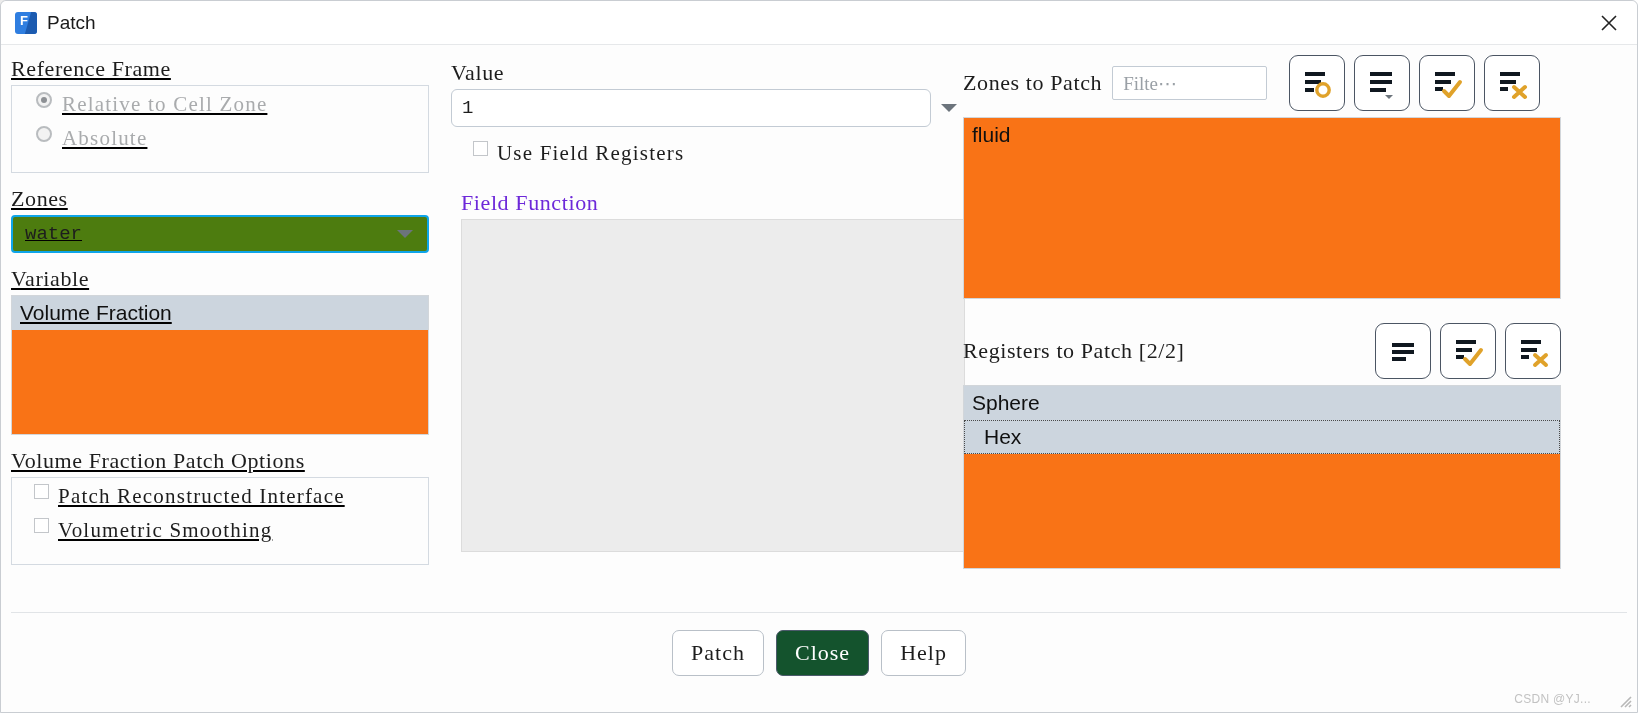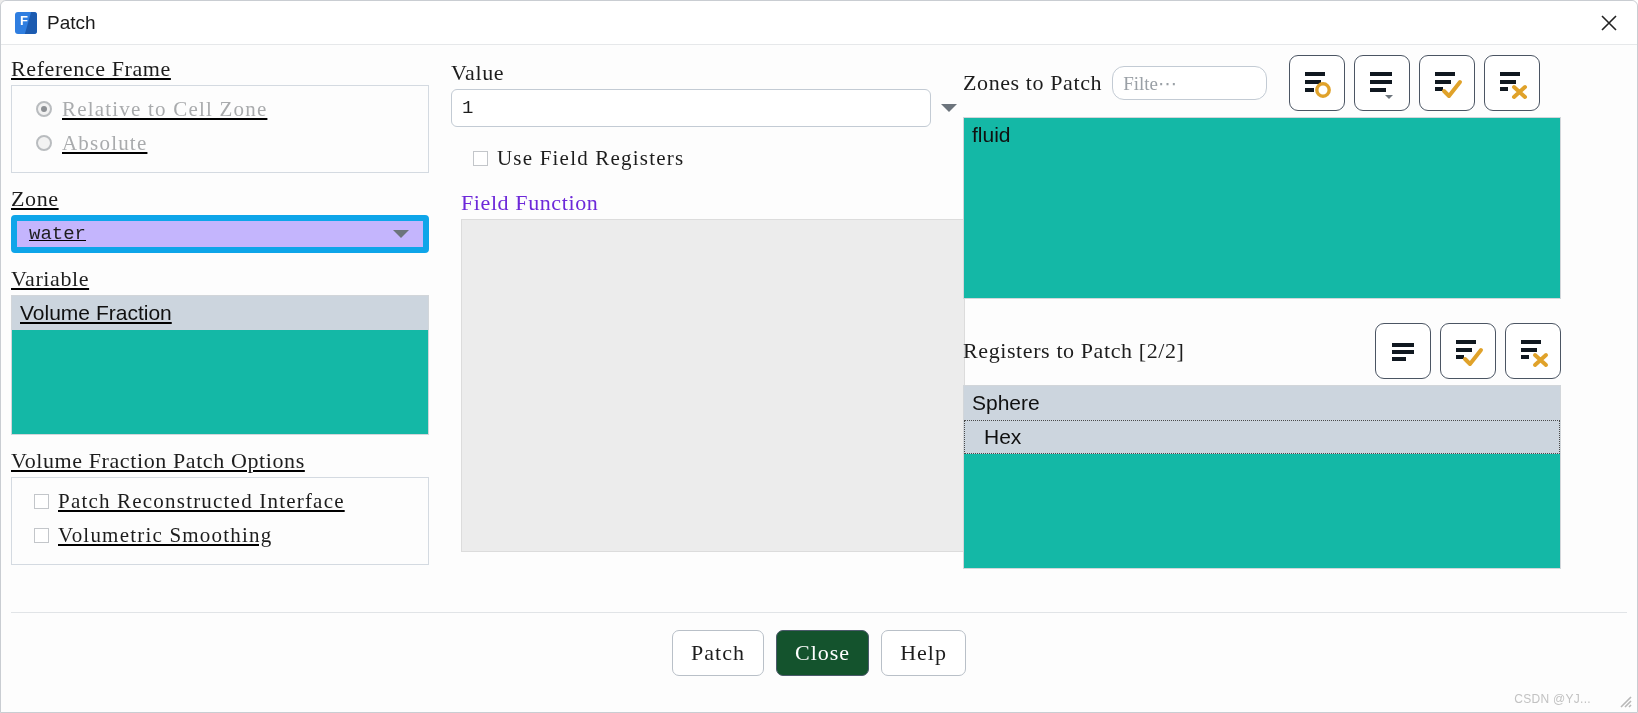--- a/index.html
+++ b/index.html
@@ -98,21 +98,21 @@
   .grp-box {
     border: 1px solid #d4dae1;
     border-top: 1px solid #d4dae1;
     background: transparent;
     padding: 8px 10px 10px 10px;
   }
 
   
   .radio-row, .check-row {
     display: flex;
-    align-items: center;
+    align-items: flex-start;
     height: 34px;
     white-space: nowrap;
   }
   .radio-mark {
     width: 16px; height: 16px;
     border-radius: 50%;
     border: 2px solid #b9bcbf;
     background: #f2f2f2;
     position: relative;
     flex: 0 0 16px;
@@ -138,23 +138,23 @@
     width: 15px; height: 15px;
     border: 1px solid #c3c6ca;
     background: #ffffff;
     flex: 0 0 15px;
     margin: 0 9px 0 12px;
   }
 
   
   .combo {
     height: 38px;
-    border: 6px solid #0ea5e9;
+    border: 2px solid #0ea5e9;
     border-radius: 4px;
-    background: #c4b5fd;
+    background: #4d7c0f;
     display: flex;
     align-items: center;
     padding: 0 8px 0 12px;
     position: relative;
   }
   .combo-value {
     font-family: "Liberation Mono", monospace;
     font-size: 19px;
     color: #1d1d1d;
     flex: 1 1 auto;
@@ -178,21 +178,21 @@
     align-items: center;
     padding: 0 10px;
     font-family: "Liberation Mono", monospace;
     font-size: 19px;
     color: #1d1d1d;
   }
 
   
   .listbox {
     border: 1px solid #d2d6da;
-    background: #14b8a6;
+    background: #f97316;
     overflow: hidden;
   }
   .list-item {
     height: 34px;
     display: flex;
     align-items: center;
     padding: 0 6px 0 8px;
     font-family: "Liberation Sans", sans-serif;
     font-size: 21px;
     color: #101010;
@@ -300,21 +300,21 @@
         <div class="radio-row">
           <span class="radio-mark checked"></span>
           <span class="radio-label disabled">Relative to Cell Zone</span>
         </div>
         <div class="radio-row">
           <span class="radio-mark"></span>
           <span class="radio-label disabled">Absolute</span>
         </div>
       </div>
 
-      <div class="grp-label" style="margin-top:12px;">Zone</div>
+      <div class="grp-label" style="margin-top:12px;">Zones</div>
       <div class="combo">
         <span class="combo-value">water</span>
         <span class="tri-down"></span>
       </div>
 
       <div class="grp-label" style="margin-top:12px;">Variable</div>
       <div class="listbox" style="height:140px;">
         <div class="list-item selected">
           <span>Volume Fraction</span>
         </div>
@@ -351,21 +351,21 @@
 
       <div class="grp-label disabled" style="margin-top:14px;margin-left:10px;">Field Function</div>
       <div class="ff-area" style="margin-left:10px;width:504px;height:333px;"></div>
     </div>
 
     <div class="col" id="col-right">
 
       <div style="display:flex;align-items:center;gap:10px;height:56px;">
         <div class="grp-label" style="margin:0;">Zones to Patch</div>
 
-        <div class="textfield" style="width:155px;height:34px;border-radius:12px;border-color:#c3cbd4;color:#9aa0a6;">
+        <div class="textfield" style="width:155px;height:34px;border-radius:2px;border-color:#c3cbd4;color:#9aa0a6;">
           <span style="font-family:'Liberation Serif',serif;font-size:19px;">Filte⋯</span>
         </div>
 
         <div class="tb-row" style="margin-left:12px;">
 
           <div class="tb-btn">
             <svg width="34" height="34" viewBox="0 0 34 34">
               <rect x="5" y="6" width="20" height="4" fill="#101820"></rect>
               <rect x="5" y="14" width="16" height="4" fill="#101820"></rect>
               <rect x="5" y="22" width="9" height="4" fill="#101820"></rect>

